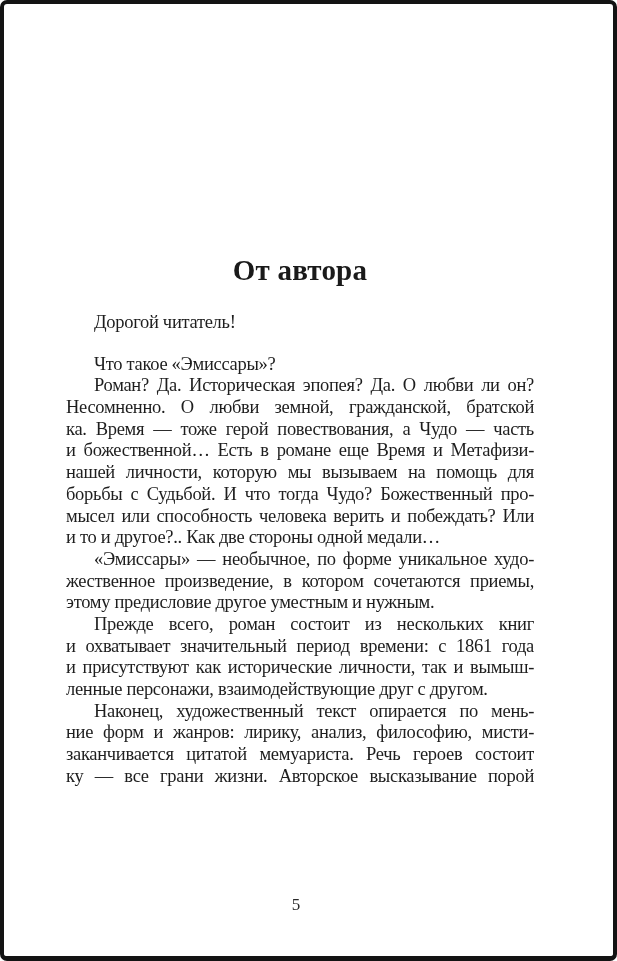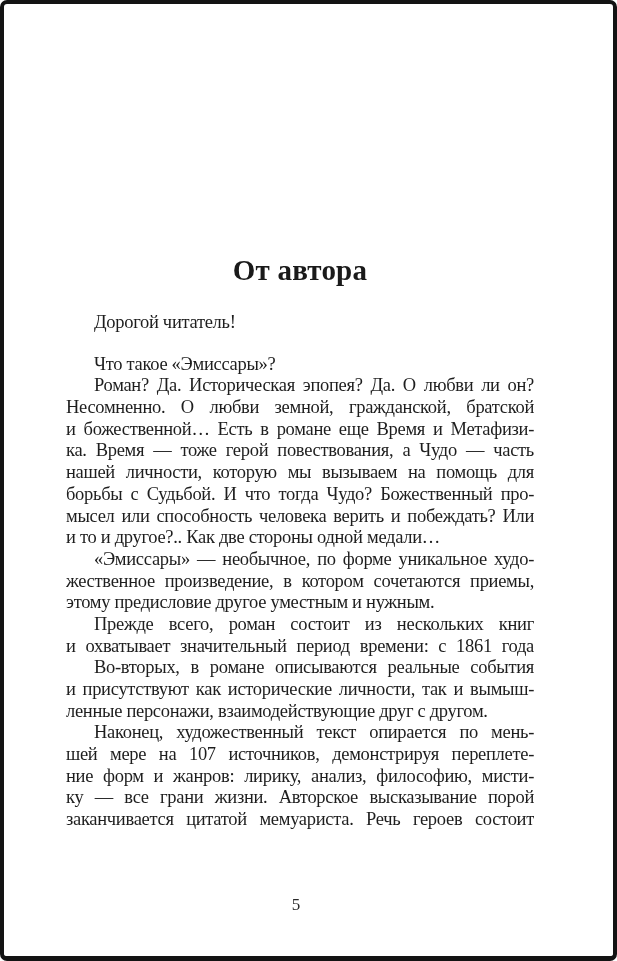--- a/index.html
+++ b/index.html
@@ -74,35 +74,33 @@
 
 <div class="page">
   <h1 class="heading">От автора</h1>
 
   <div class="body-text" id="body-text">
       <div class="line ind noj">Дорогой читатель!</div>
       <div class="gap"></div>
       <div class="line ind noj">Что такое «Эмиссары»?</div>
       <div class="line ind">Роман? Да. Историческая эпопея? Да. О любви ли он?</div>
       <div class="line">Несомненно. О любви земной, гражданской, братской</div>
+      <div class="line">ка. Время — тоже герой повествования, а Чудо — часть</div>
       <div class="line">и божественной… Есть в романе еще Время и Метафизи-</div>
-      <div class="line">ка. Время — тоже герой повествования, а Чудо — часть</div>
       <div class="line">нашей личности, которую мы вызываем на помощь для</div>
       <div class="line">борьбы с Судьбой. И что тогда Чудо? Божественный про-</div>
       <div class="line">мысел или способность человека верить и побеждать? Или</div>
       <div class="line noj">и то и другое?.. Как две стороны одной медали…</div>
       <div class="line ind">«Эмиссары» — необычное, по форме уникальное худо-</div>
       <div class="line">жественное произведение, в котором сочетаются приемы,</div>
       <div class="line noj">этому предисловие другое уместным и нужным.</div>
       <div class="line ind">Прежде всего, роман состоит из нескольких книг</div>
       <div class="line">и охватывает значительный период времени: с 1861 года</div>
-      <div class="line ind">Во-вторых, в романе описываются реальные события</div>
       <div class="line">и присутствуют как исторические личности, так и вымыш-</div>
       <div class="line noj">ленные персонажи, взаимодействующие друг с другом.</div>
       <div class="line ind">Наконец, художественный текст опирается по мень-</div>
-      <div class="line">шей мере на 107 источников, демонстрируя переплете-</div>
       <div class="line">ние форм и жанров: лирику, анализ, философию, мисти-</div>
+      <div class="line">заканчивается цитатой мемуариста. Речь героев состоит</div>
       <div class="line">ку — все грани жизни. Авторское высказывание порой</div>
-      <div class="line">заканчивается цитатой мемуариста. Речь героев состоит</div>
     </div>
 
   <div class="pagenum">5</div>
 </div>
 
 </body></html>

